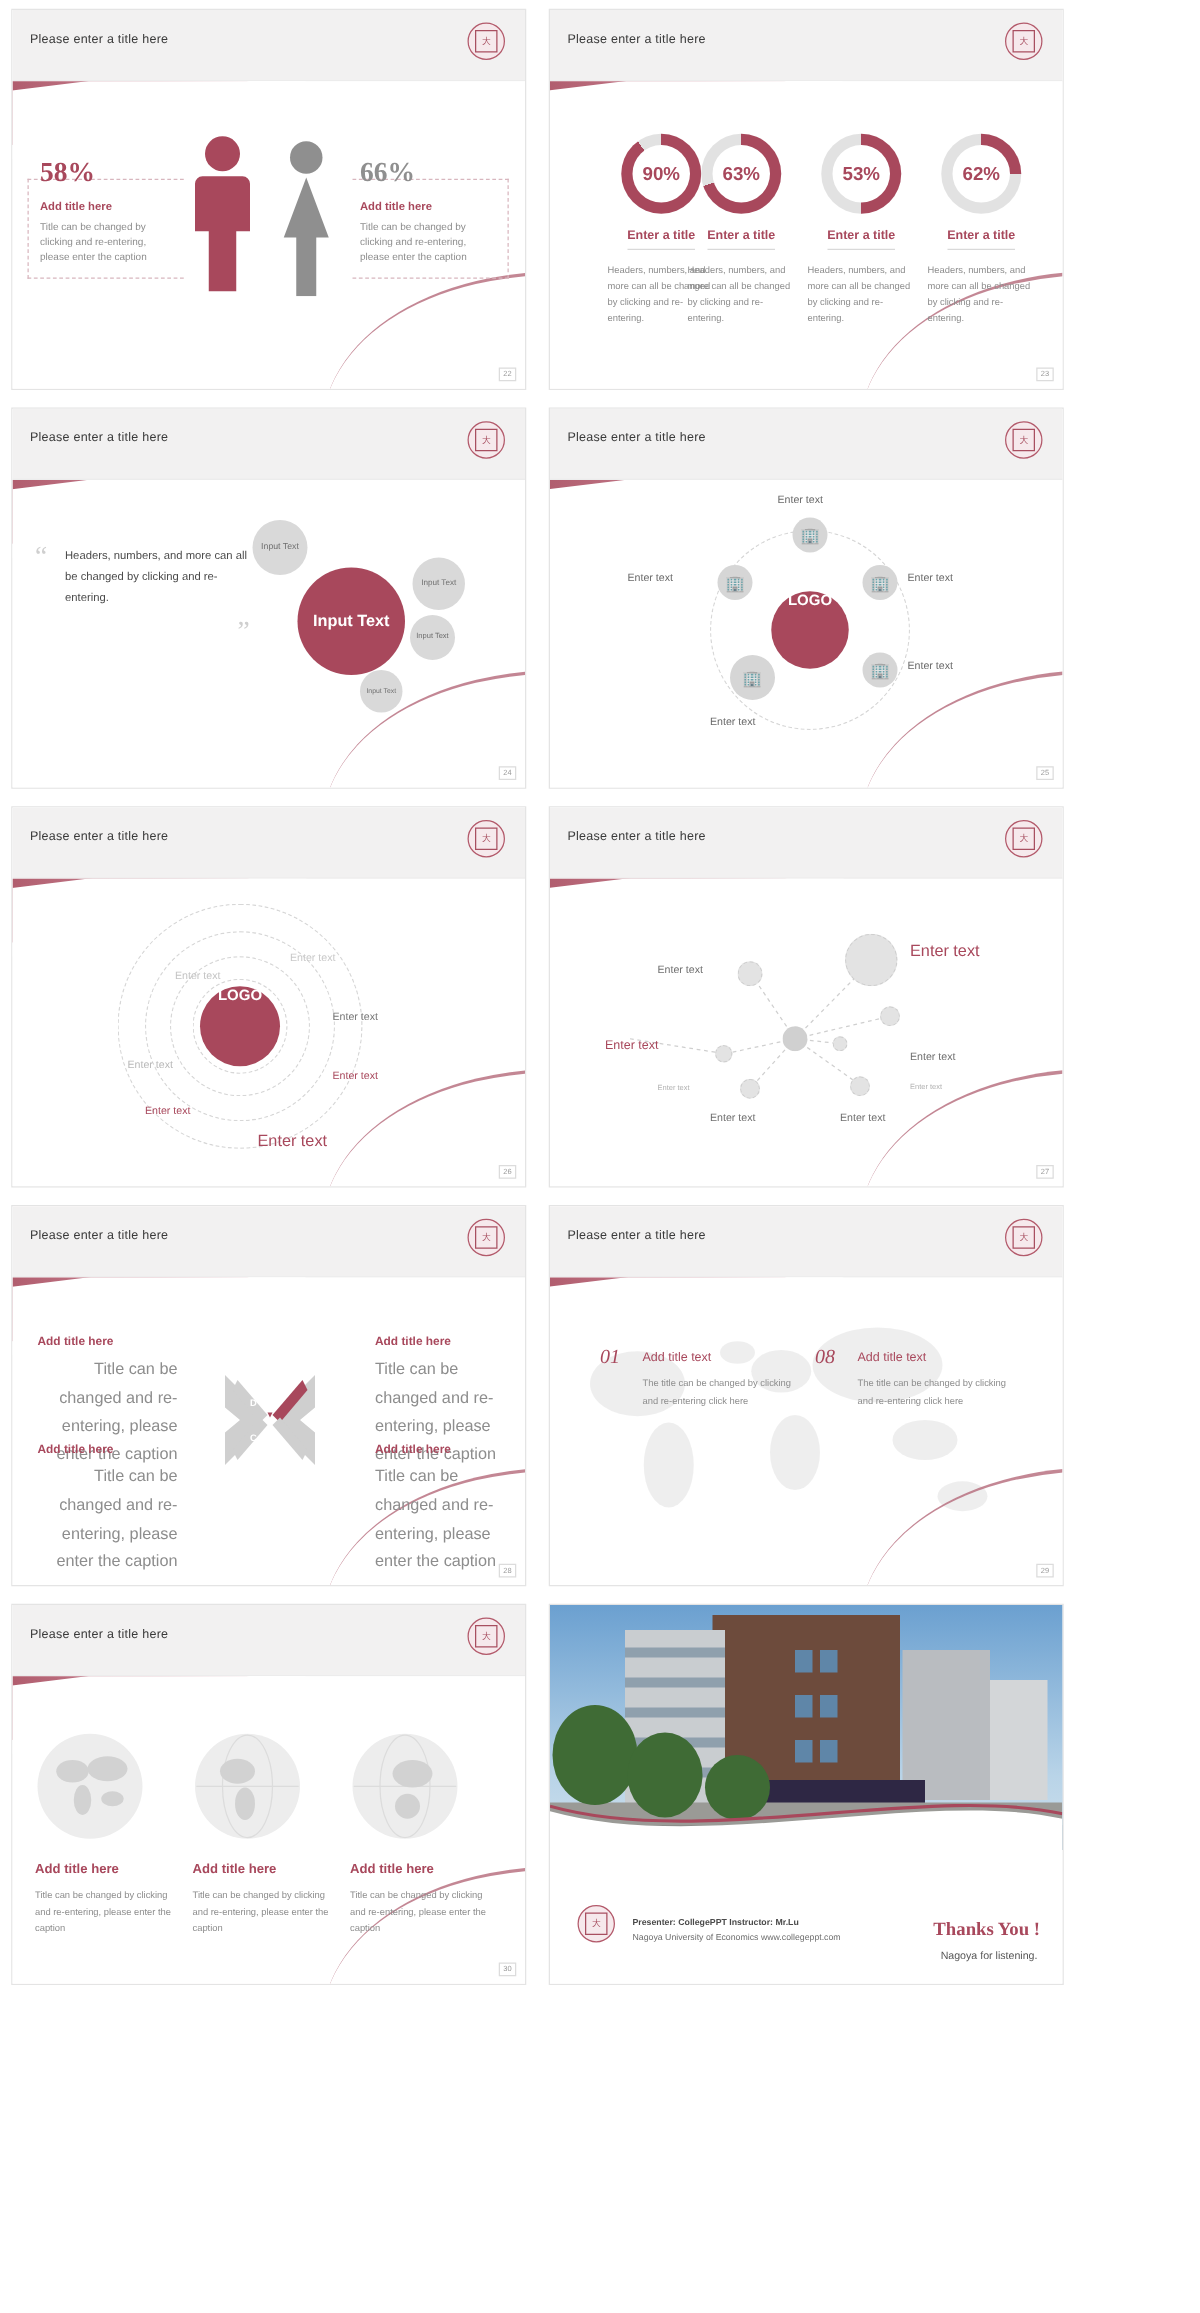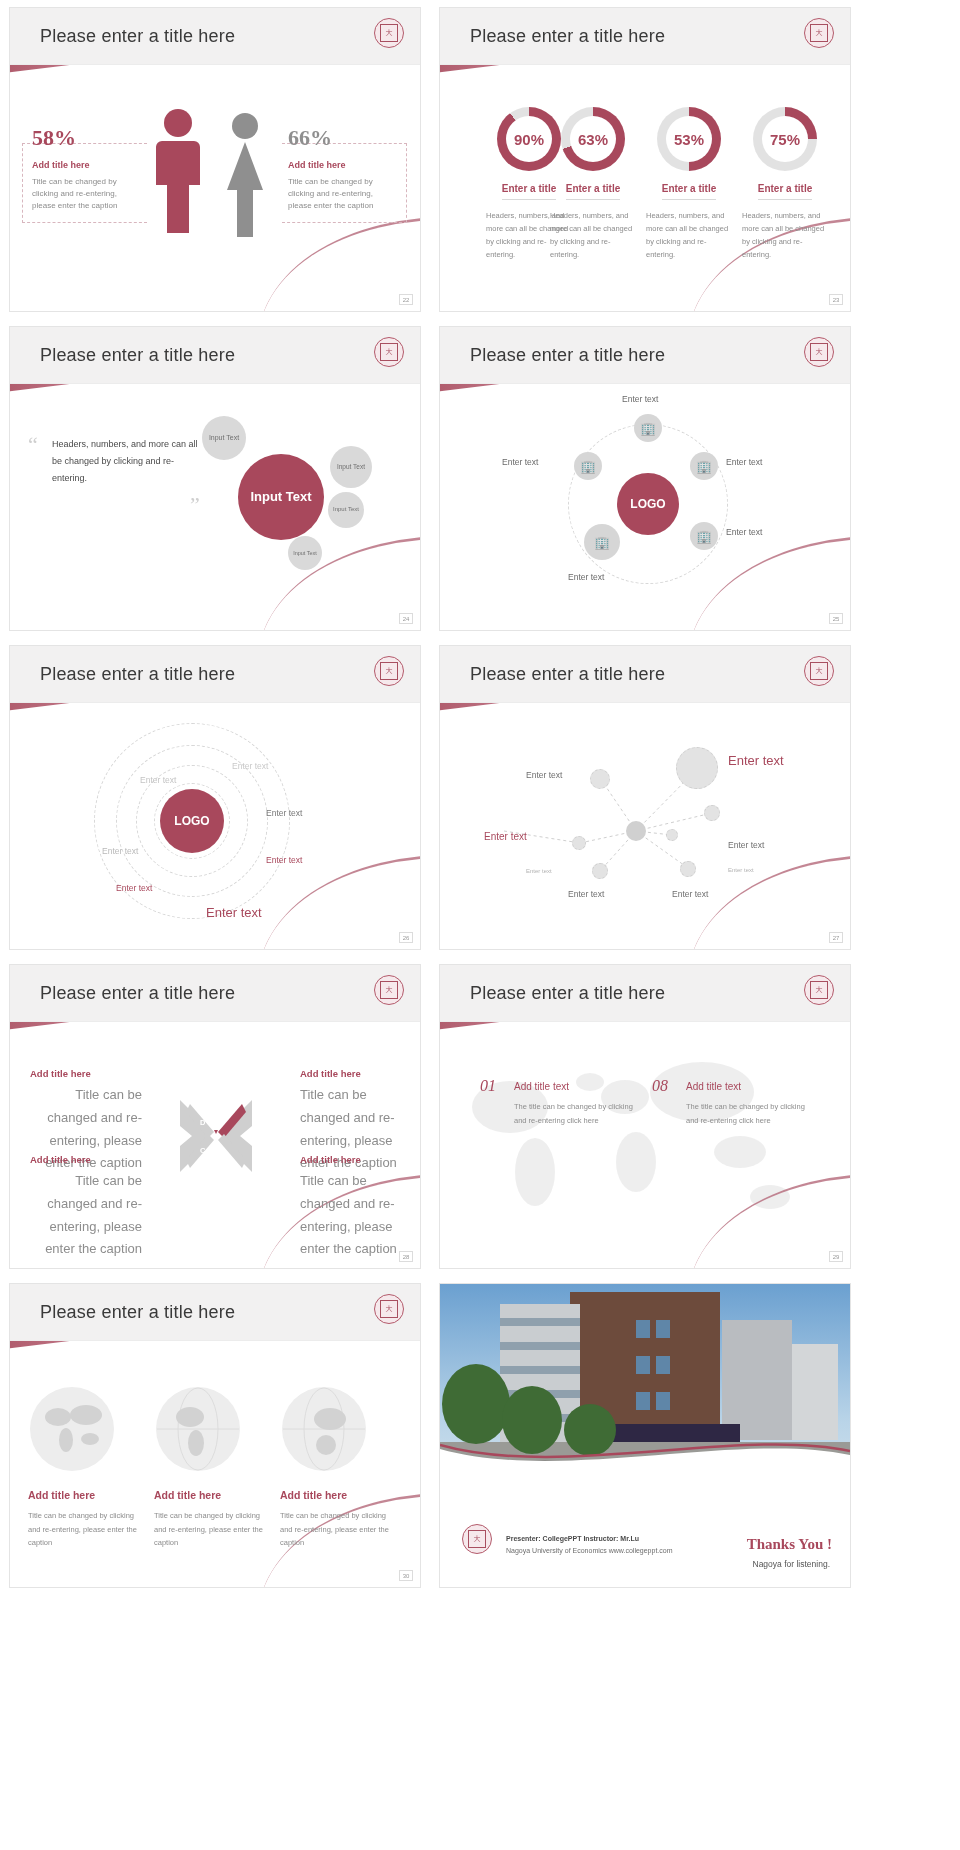--- a/index.html
+++ b/index.html
@@ -33,22 +33,22 @@
     position: absolute; inset: 0;
     background: #fbfafa;
   }
   .hdr {
     position: absolute; top: 0; left: 0; right: 0;
     height: 57px;
     background: #f2f1f1;
     border-bottom: 1px solid #ececec;
   }
   .hdr-title {
-    position: absolute; left: 30px; top: 18px;
-    font-size: 18px; color: #3a3a3a;
+    position: absolute; left: 14px; top: 18px;
+    font-size: 10px; color: #3a3a3a;
     letter-spacing: .2px;
   }
   .seal {
     position: absolute; right: 16px; top: 10px;
     width: 30px; height: 30px; border-radius: 50%;
     border: 1.3px solid #b35a6b;
     background: #f6e9ec;
     display: flex; align-items: center; justify-content: center;
   }
   .seal-inner {
@@ -113,21 +113,21 @@
   
   .gear { position: absolute; border-radius: 50%; display: flex; align-items: center; justify-content: center; text-align: center; }
   .gear.grey { background: #d9d9d9; color: #6f6f6f; }
   .gear.red  { background: #a8485c; color: #fff; }
   .quote { position: absolute; font-size: 9px; color: #4a4a4a; line-height: 1.9; }
   .qmark { position: absolute; font-size: 22px; color: #cfcfcf; font-family: "Liberation Serif", serif; }
 
   
   .node25 { position: absolute; width: 28px; height: 28px; border-radius: 50%; background: #d6d6d6; display:flex; align-items:center; justify-content:center; color:#fff; font-size: 13px; }
   .lbl25 { position: absolute; font-size: 8.5px; color: #6a6a6a; }
-  .logo-circ { position: absolute; border-radius: 50%; background: #a8485c; color: #fff; display: flex; align-items: center; justify-content: center; font-weight: bold; }
+  .logo-circ { position: absolute; border-radius: 50%; background: #a8485c; color: #fff; display: flex; justify-content: center; font-weight: bold; }
 
   
   .ring { position: absolute; border: 1px dashed #d7d7d7; border-radius: 50%; }
   .lbl26 { position: absolute; font-size: 8.5px; color: #7a7a7a; }
 
   
   .bubble { position: absolute; border-radius: 50%; background: #e3e3e3; border: 1px dashed #cfcfcf; }
   .lbl27 { position: absolute; font-size: 8.5px; color: #6f6f6f; }
 
   
@@ -237,21 +237,21 @@
             <div class="hole">
                 <span>53%</span>
               </div>
           </div>
           <div class="t">Enter a title</div>
           <div class="d">Headers, numbers, and more can all be changed by clicking and re-entering.</div>
         </div>
         <div class="col23" style="left:302px;">
           <div class="donut" style="margin:0 auto; background: conic-gradient(#a8485c 0% 25%, #e2e2e2 25% 100%);">
             <div class="hole">
-                <span>75%</span>
+                <span>62%</span>
               </div>
           </div>
           <div class="t">Enter a title</div>
           <div class="d">Headers, numbers, and more can all be changed by clicking and re-entering.</div>
         </div>
       </div>
       <div class="pagenum">23</div>
     </div>
 
     <div class="slide">

